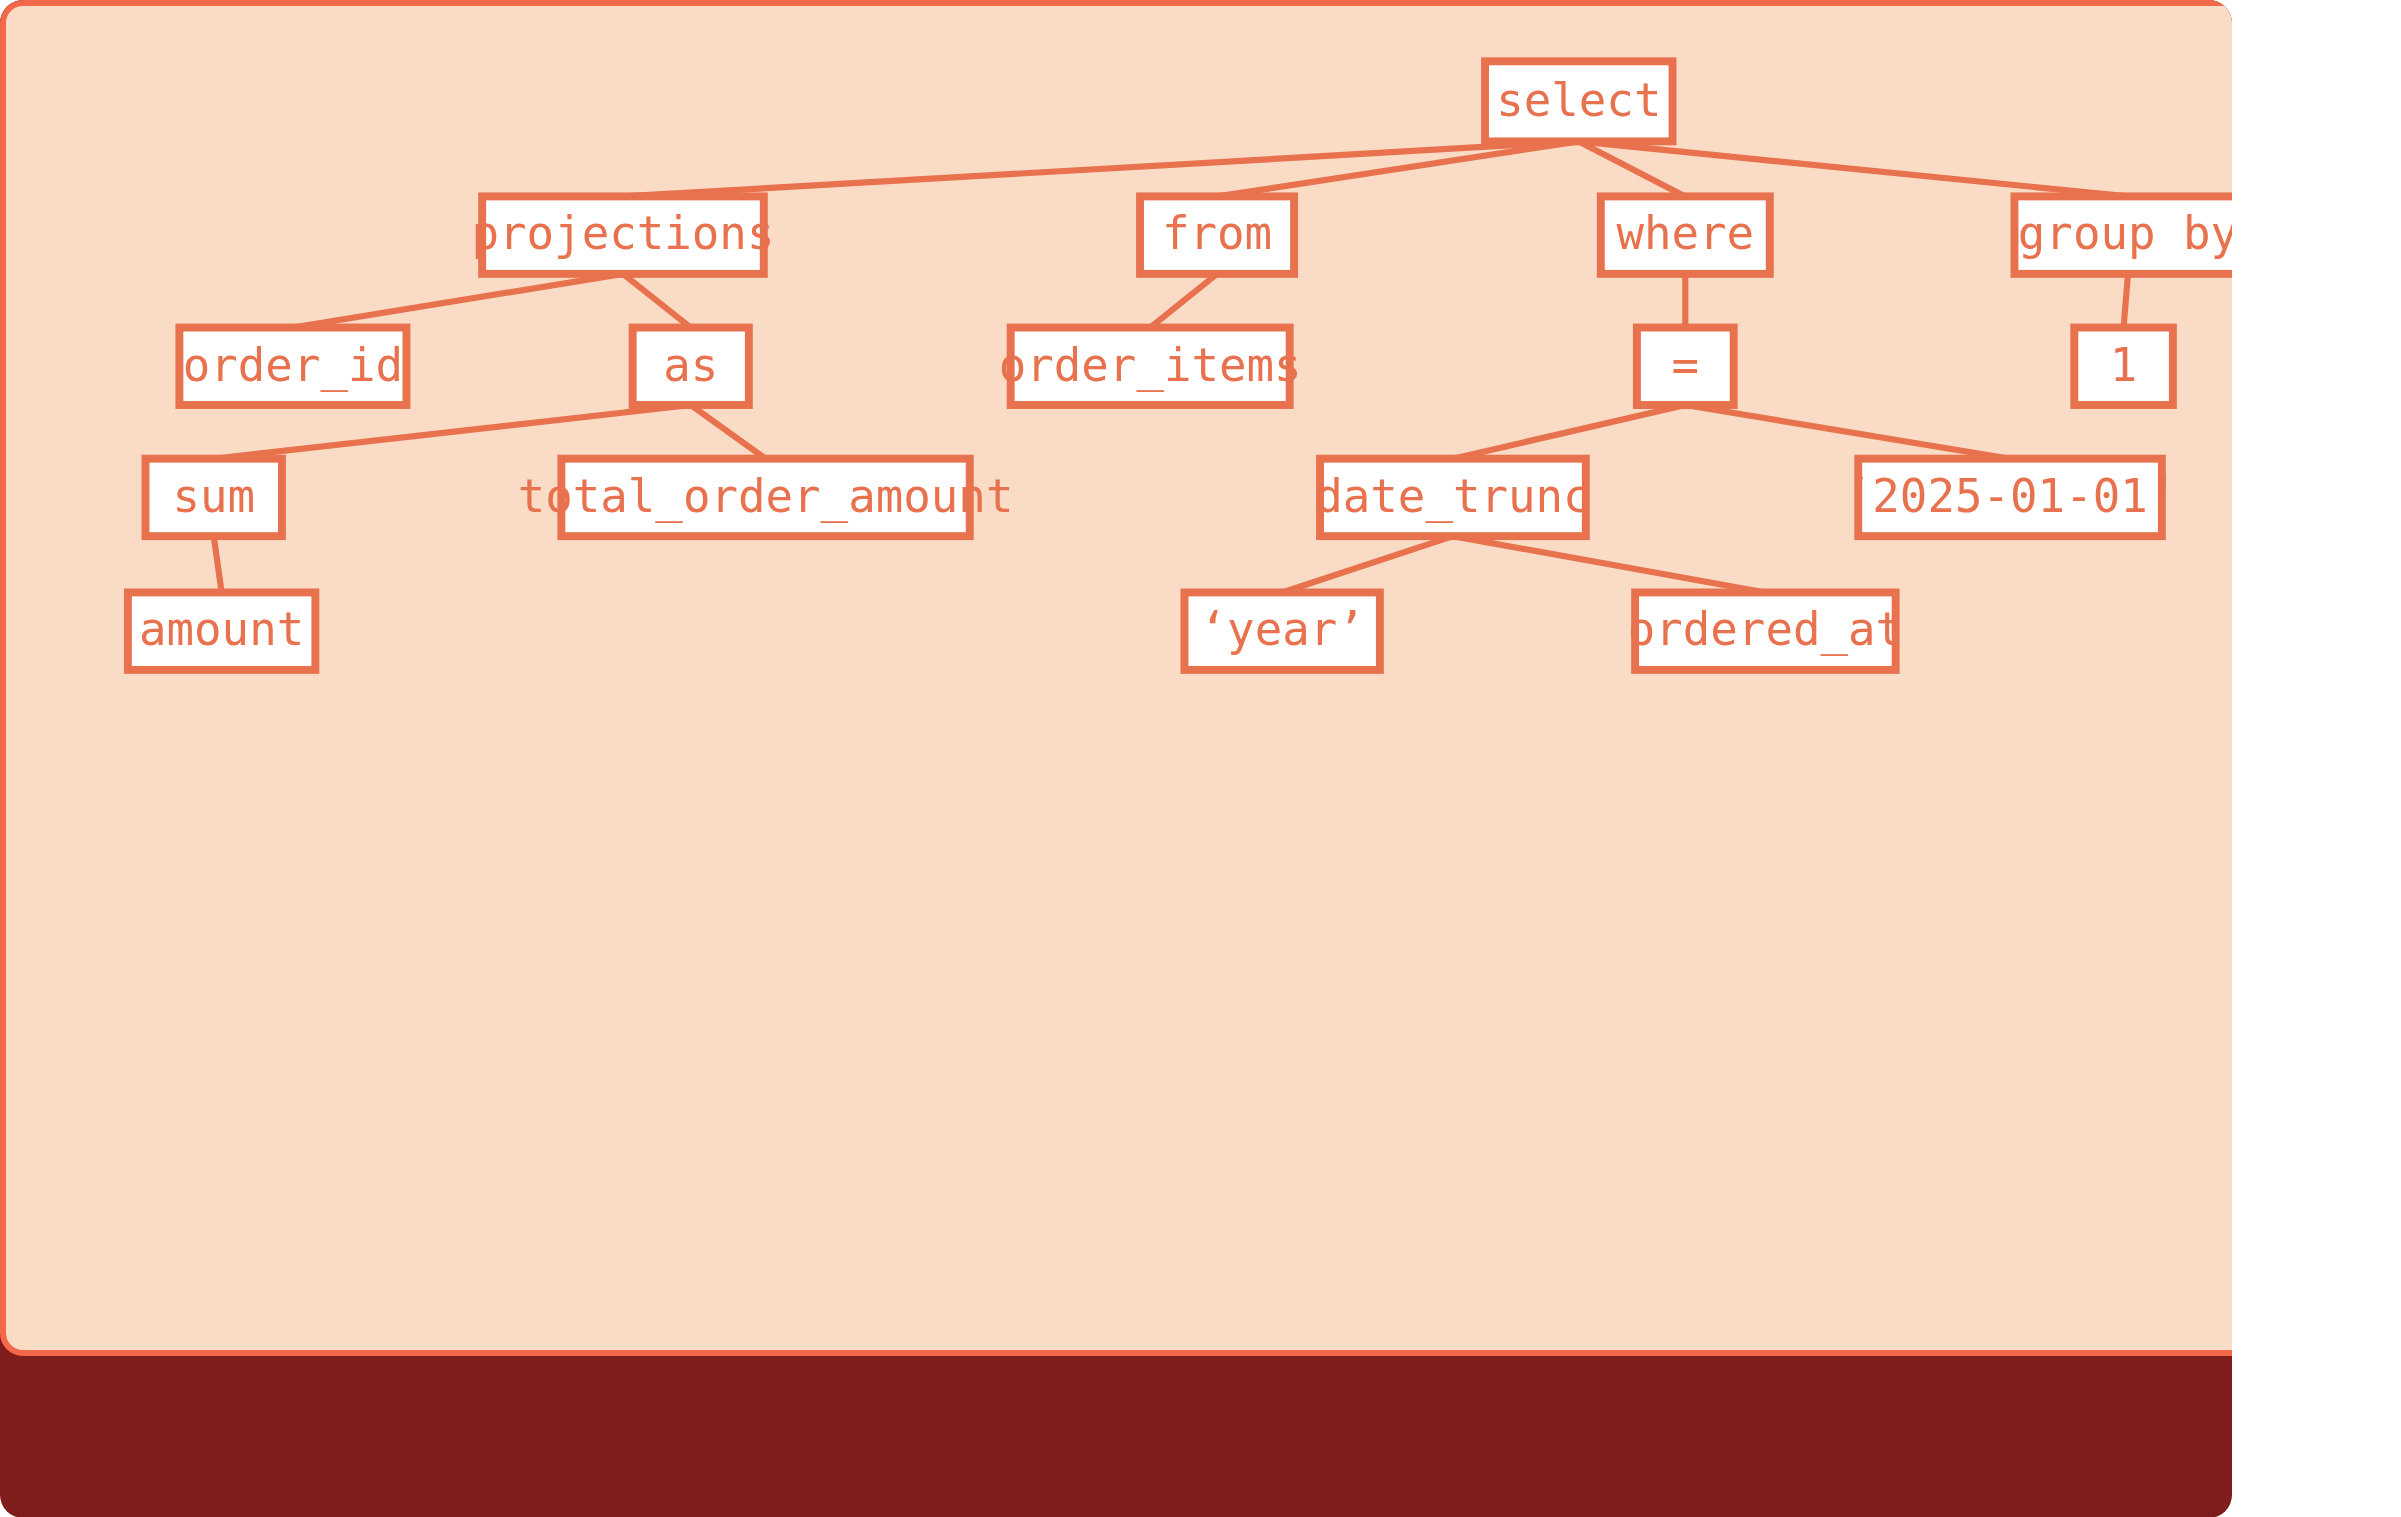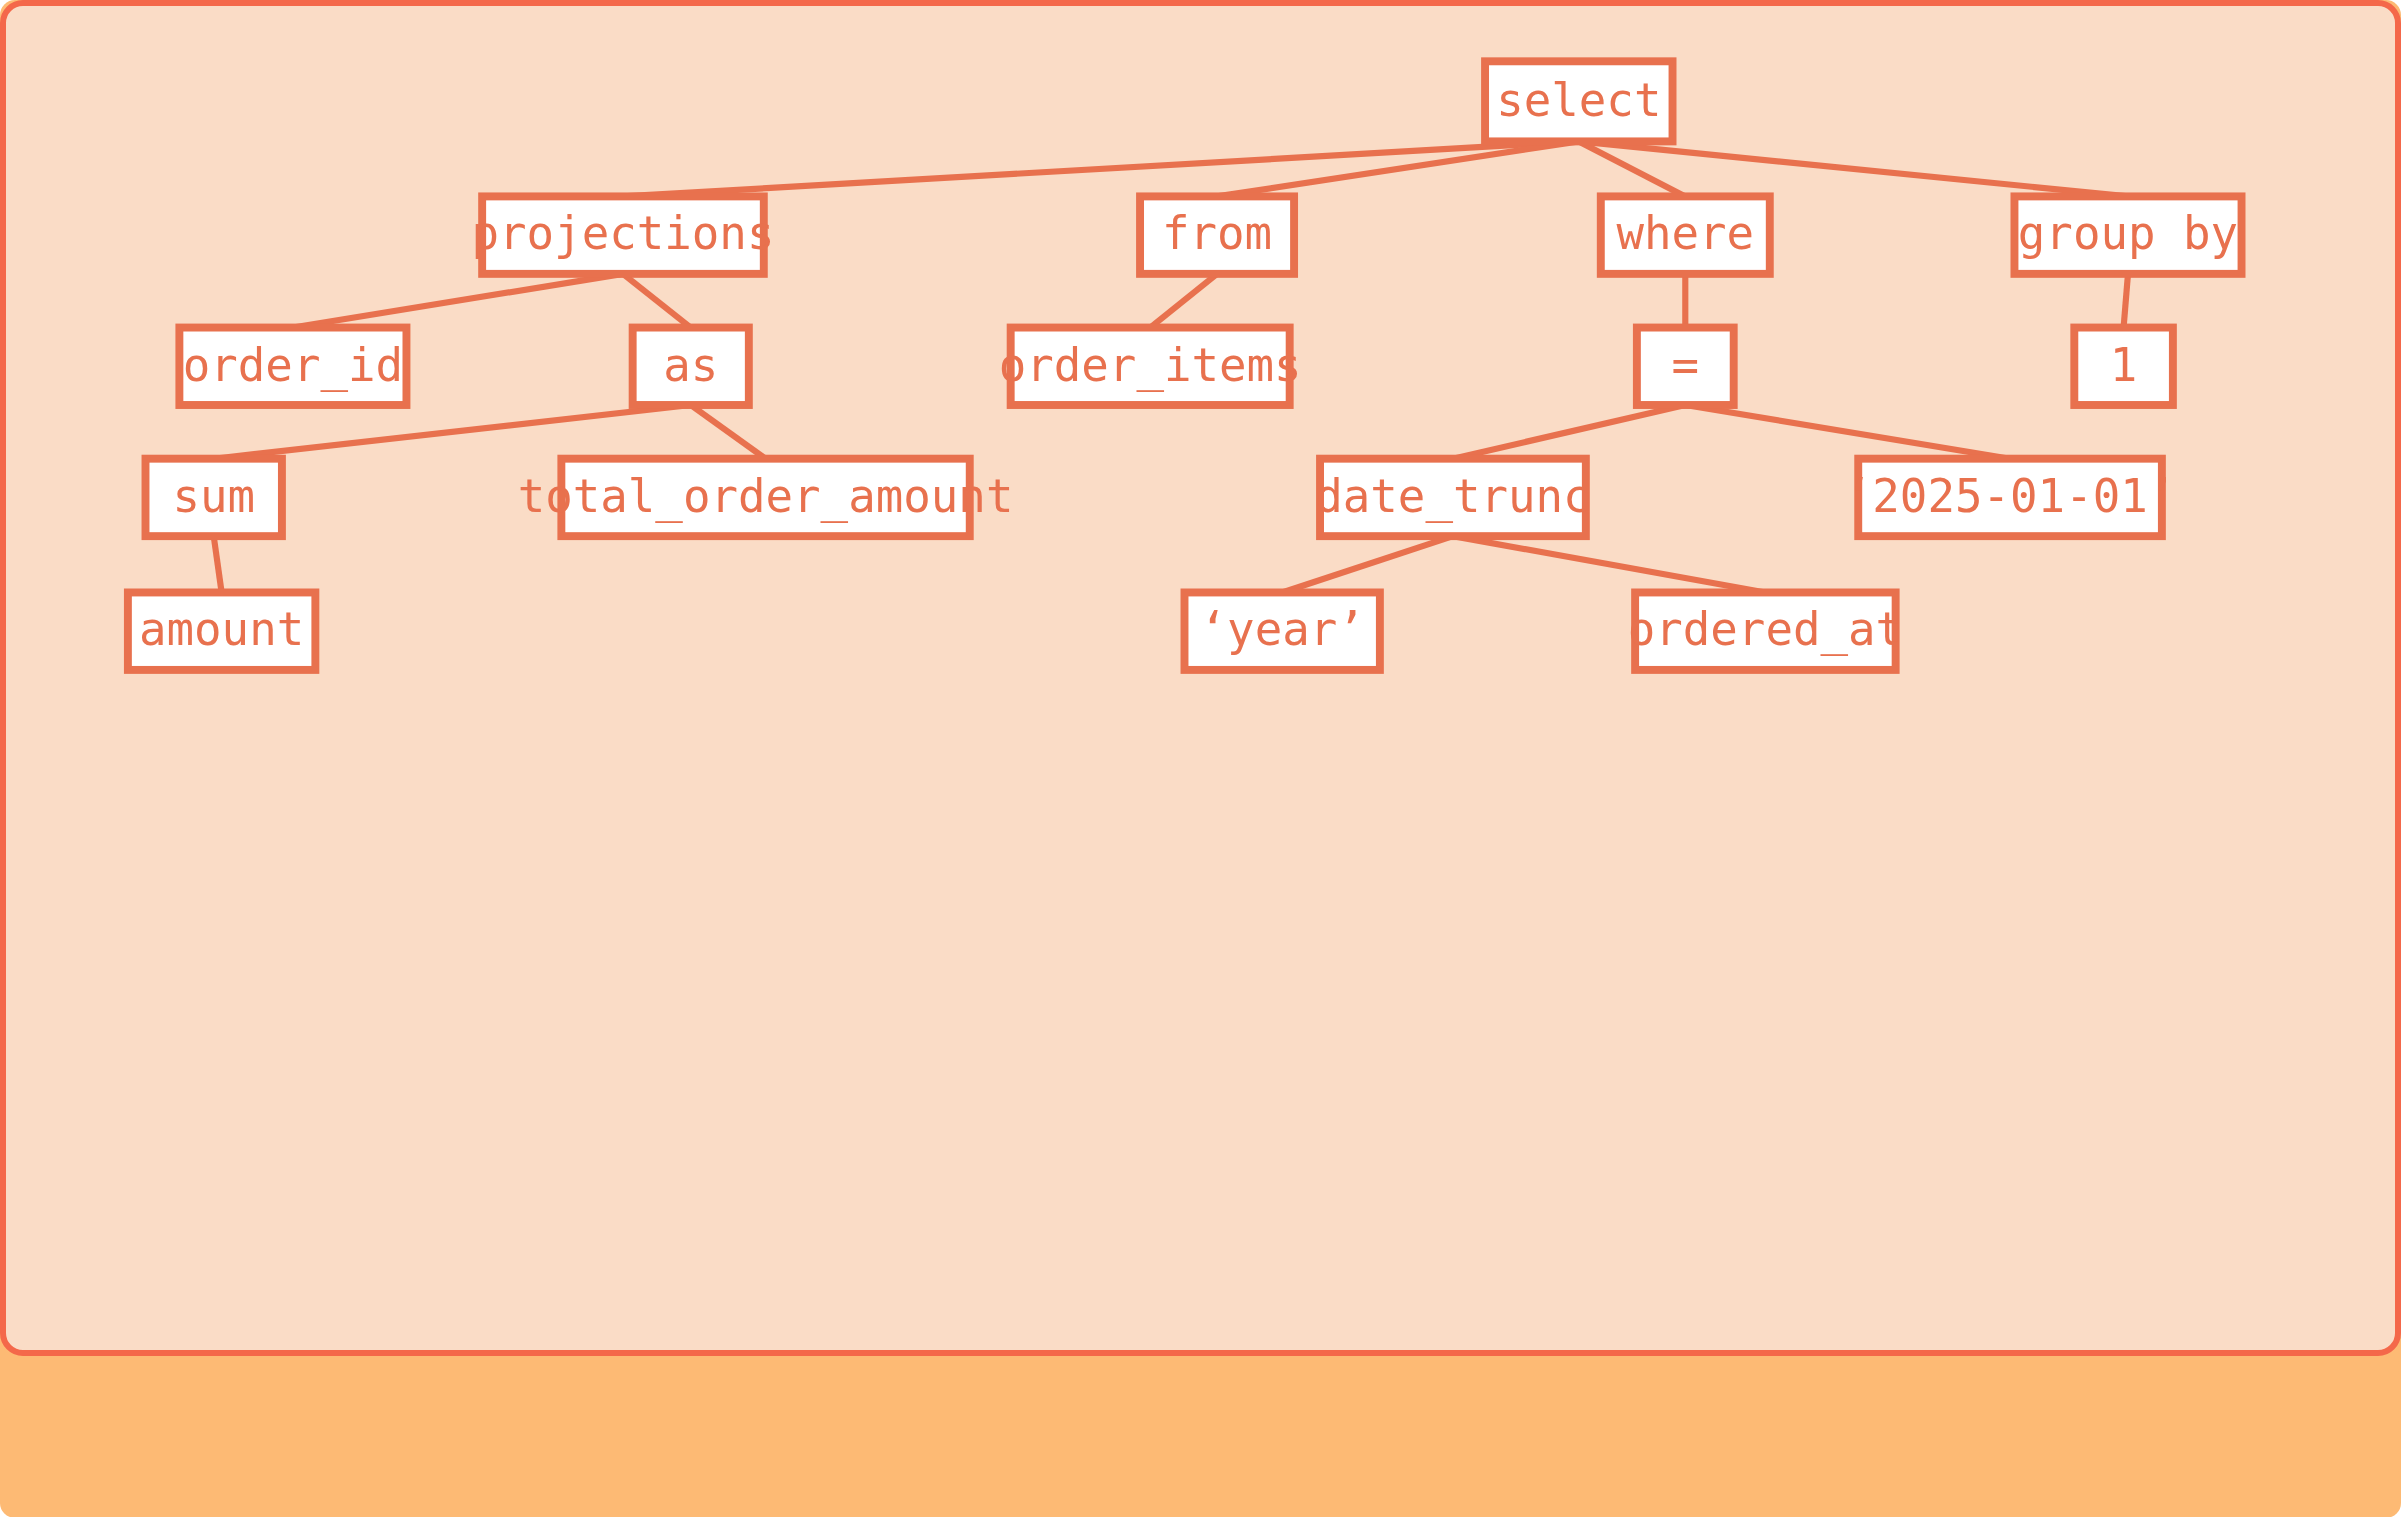--- a/index.html
+++ b/index.html
@@ -8,24 +8,24 @@
     background: #ffffff;
   }
   body {
     width: 2401px;
     height: 1518px;
     font-family: "Liberation Sans", sans-serif;
     overflow: hidden;
   }
   #root {
     position: relative;
-    width: 2401px;
+    width: 2232px;
     height: 1518px;
-    background: #fdba74;
-    border-radius: 15px;
+    background: #7f1d1d;
+    border-radius: 23px;
     overflow: hidden;
     box-sizing: border-box;
   }
   #canvas {
     position: absolute;
     left: 0;
     top: 0;
     width: 2401px;
     height: 1356px;
     background: #FADCC6;

